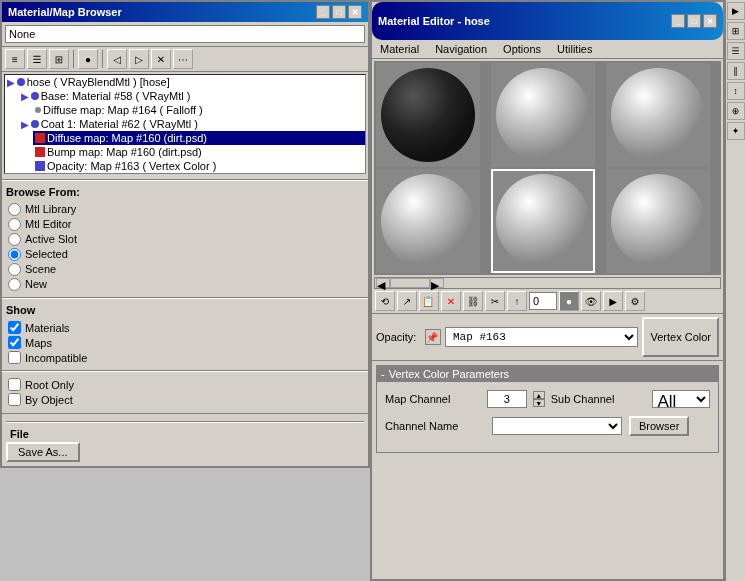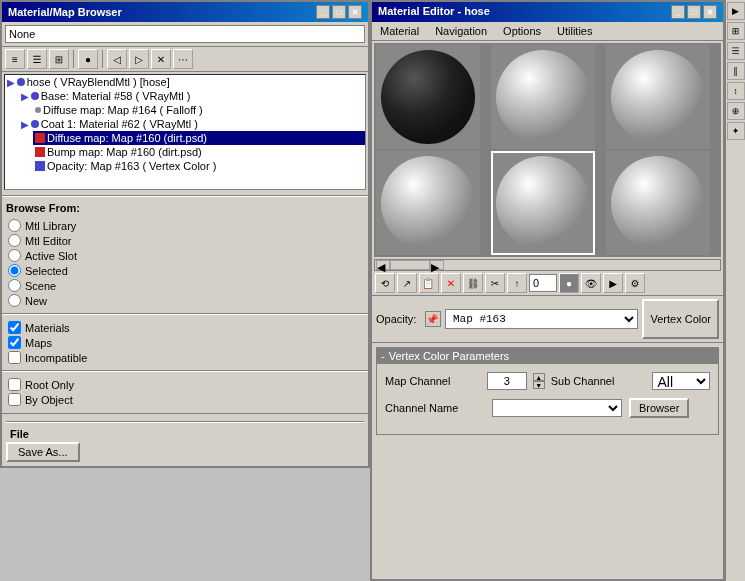--- a/index.html
+++ b/index.html
@@ -170,21 +170,20 @@
       padding: 2px 4px;
       color: #000;
     }
 
     .radio-group {
       padding: 2px 6px;
     }
 
     .radio-item {
       display: flex;
-      align-items: center;
       gap: 4px;
       padding: 1px 0;
       font-size: 11px;
     }
 
     
     .checkbox-group {
       padding: 2px 6px;
     }
 
@@ -229,23 +228,25 @@
       border: 2px solid #808080;
       display: flex;
       flex-direction: column;
     }
 
     .right-titlebar {
       background: linear-gradient(to right, #000080, #1084d0);
       color: white;
       font-size: 11px;
       font-weight: bold;
-      padding: 3px 6px;
-      display: flex;
+      padding: 12px 6px;
+      display: flex;
+      align-items: center;
       justify-content: space-between;
+      border-radius: 10px;
     }
 
     .right-menubar {
       display: flex;
       align-items: center;
       padding: 2px 4px;
       background: #d4d0c8;
       border-bottom: 1px solid #808080;
       gap: 8px;
     }
@@ -414,21 +415,21 @@
       align-items: center;
       justify-content: center;
       cursor: pointer;
     }
 
     .param-dropdown {
       width: 60px;
       height: 18px;
       border: 1px solid #808080;
       background: white;
-      font-size: 14px;
+      font-size: 17px;
     }
 
     .channel-name-row {
       display: flex;
       align-items: center;
       gap: 7px;
     }
 
     .channel-name-input {
       width: 130px;
@@ -588,20 +589,21 @@
       </div>
       <div class="radio-item">
         <input type="radio" name="browse" style="">
         <span>New</span>
       </div>
     </div>
   </div>
 
   <div>
     <div class="panel-divider"></div>
+    <div class="section-label">Show</div>
     <div class="checkbox-group">
       <div class="check-item">
         <input type="checkbox" checked="" style="">
         <span>Materials</span>
       </div>
       <div class="check-item">
         <input type="checkbox" checked="" style="">
         <span>Maps</span>
       </div>
       <div class="check-item">

